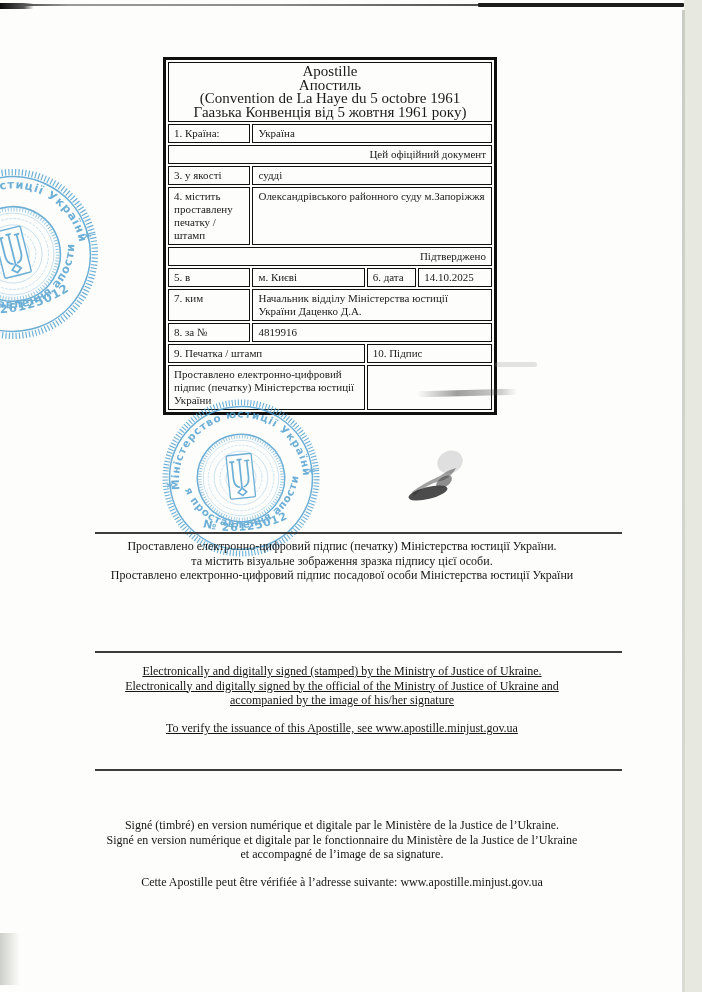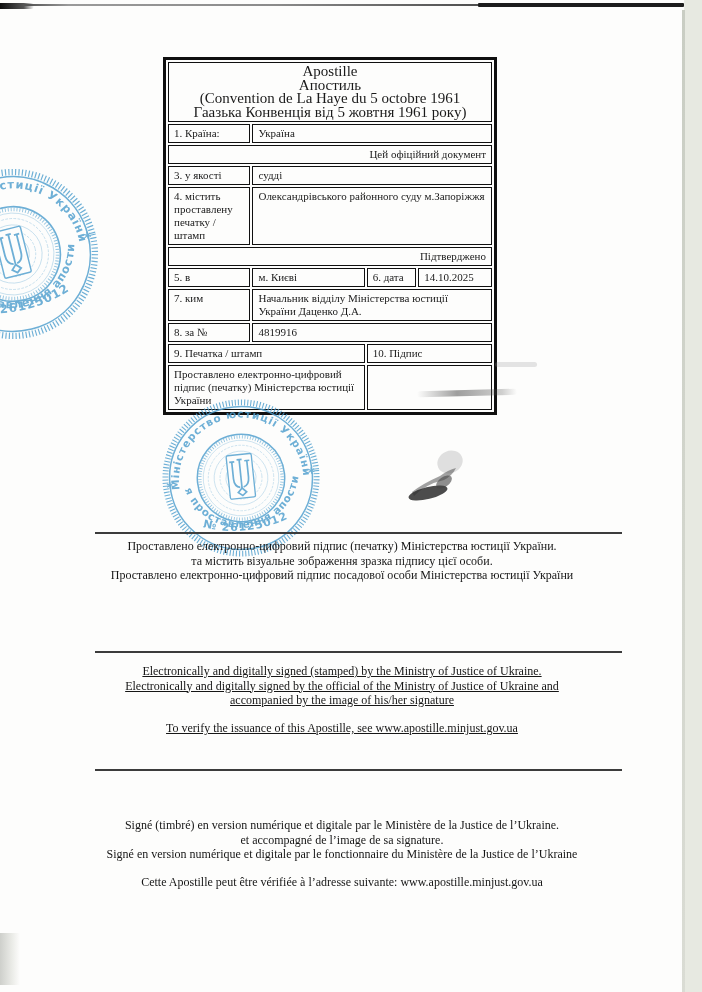--- a/index.html
+++ b/index.html
@@ -240,21 +240,21 @@
 
   <div class="lang-block en-block">
     <div>Electronically and digitally signed (stamped) by the Ministry of Justice of Ukraine.</div>
     <div>Electronically and digitally signed by the official of the Ministry of Justice of Ukraine and</div>
     <div>accompanied by the image of his/her signature</div>
     <div class="verify-line">To verify the issuance of this Apostille, see www.apostille.minjust.gov.ua</div>
   </div>
 
   <div class="lang-block fr-block">
     <div>Signé (timbré) en version numérique et digitale par le Ministère de la Justice de l’Ukraine.</div>
+    <div>Signé en version numérique et digitale par le fonctionnaire du Ministère de la Justice de l’Ukraine</div>
     <div>et accompagné de l’image de sa signature.</div>
-    <div>Signé en version numérique et digitale par le fonctionnaire du Ministère de la Justice de l’Ukraine</div>
     <div class="verify-line">Cette Apostille peut être vérifiée à l’adresse suivante: www.apostille.minjust.gov.ua</div>
   </div>
 
 </div>
 
 <div class="page-right-edge"></div>
 <div class="offpage-strip"></div>
 
 </body></html>

